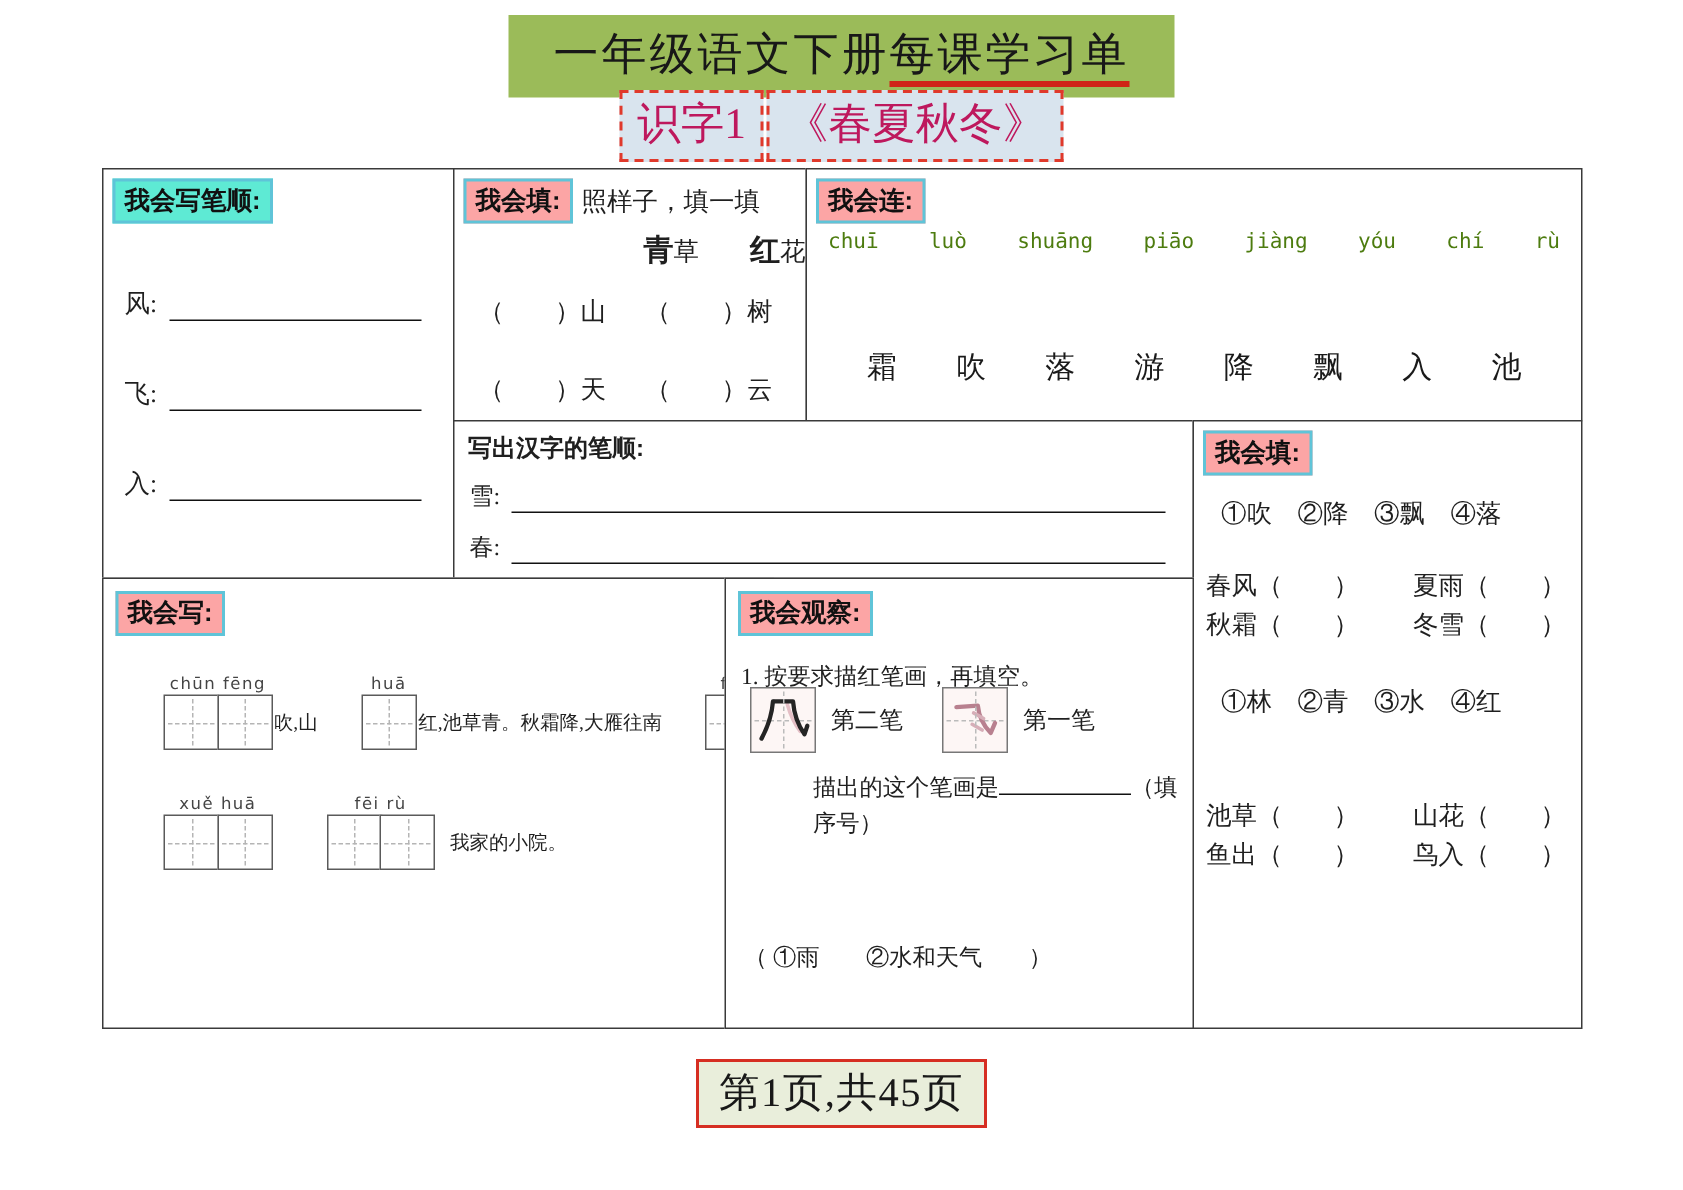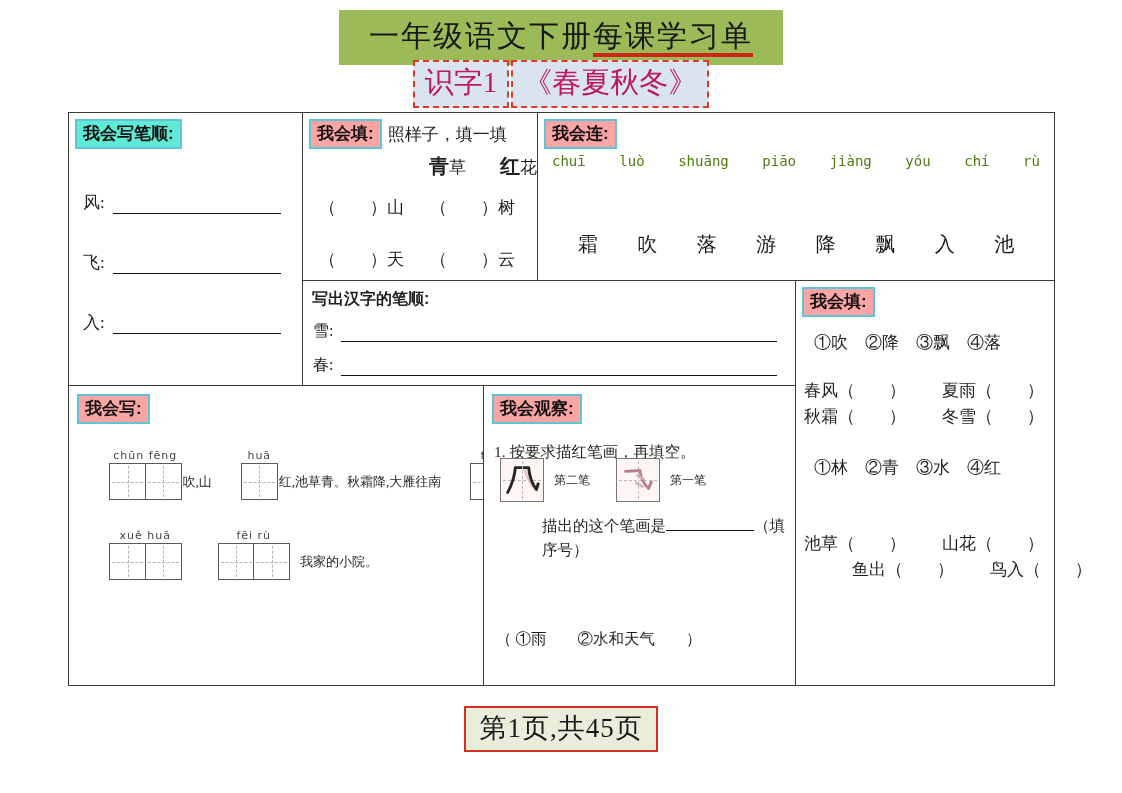--- a/index.html
+++ b/index.html
@@ -61,21 +61,21 @@
   .wcell::before { content:""; position:absolute; left:2px; right:2px; top:50%; border-top:1px dashed #b5b5b5; }
   .wcell::after  { content:""; position:absolute; top:2px; bottom:2px; left:50%; border-left:1px dashed #b5b5b5; }
   .wtext { font-size:13px; margin:0 1px 9px 1px; }
   
   .b7q { position:absolute; left:10px; right:8px; font-size:15.5px; line-height:24px; }
   .sgridrow { position:absolute; left:16px; display:flex; align-items:center; gap:10px; }
   .sgrid { width:44px; height:44px; border:1.5px solid #777; position:relative; background:#fdf6f5; }
   .sgrid::before { content:""; position:absolute; left:2px; right:2px; top:50%; border-top:1px dashed #bbb; }
   .sgrid::after  { content:""; position:absolute; top:2px; bottom:2px; left:50%; border-left:1px dashed #bbb; }
   .sgrid svg { position:absolute; inset:0; }
-  .slbl { font-size:12px; margin-right:16px; }
+  .slbl { font-size:16px; margin-right:16px; }
   .b7blank1 { width:88px; }
   .b7blank2 { width:60px; }
   .b7blank3 { width:56px; }
   
   .footer { position:absolute; top:706px; left:0; width:100%; text-align:center; }
   .footer .pagebox {
     display:inline-block; border:2.5px solid #d62e22; background:#e9eedb;
     font-size:27px; padding:2px 13px 4px 13px; letter-spacing:1px; color:#181818;
   }
 </style>
@@ -169,21 +169,21 @@
     </div>
     <div class="b5pair" style="top:124px;">
       <span>秋霜（　　）</span>
       <span>冬雪（　　）</span>
     </div>
     <div class="b5line" style="top:175px;">①林　②青　③水　④红</div>
     <div class="b5pair" style="top:251px;">
       <span>池草（　　）</span>
       <span>山花（　　）</span>
     </div>
-    <div class="b5pair" style="top:277px;margin-left:48px;">
+    <div class="b5pair" style="top:277px;">
       <span>鱼出（　　）</span>
       <span>鸟入（　　）</span>
     </div>
   </div>
 
   <div class="box" style="left:68px;top:385px;width:448px;height:301px;">
     <span class="lbl pink lblpos" style="top:8px;left:8px;">我会写:</span>
     <div class="wline" style="top:62px;left:12px;">
       <span class="pyg">
         <span class="py">chūn fēng</span>

